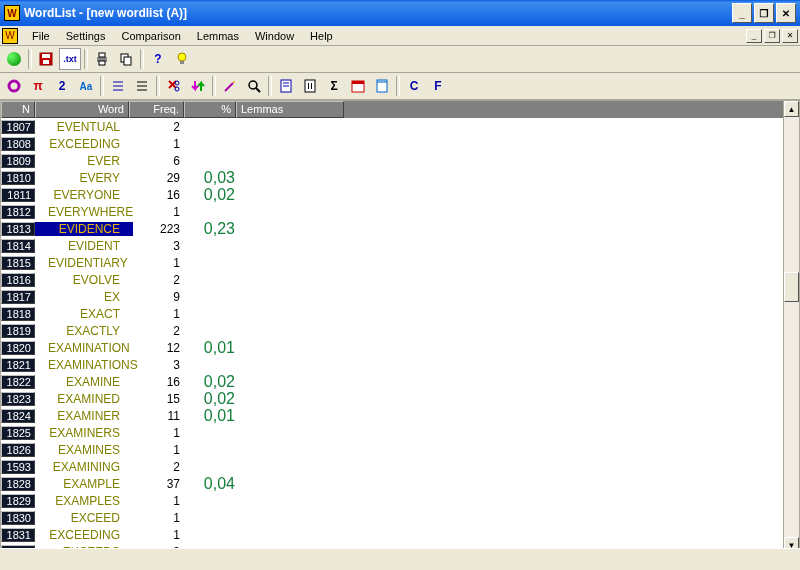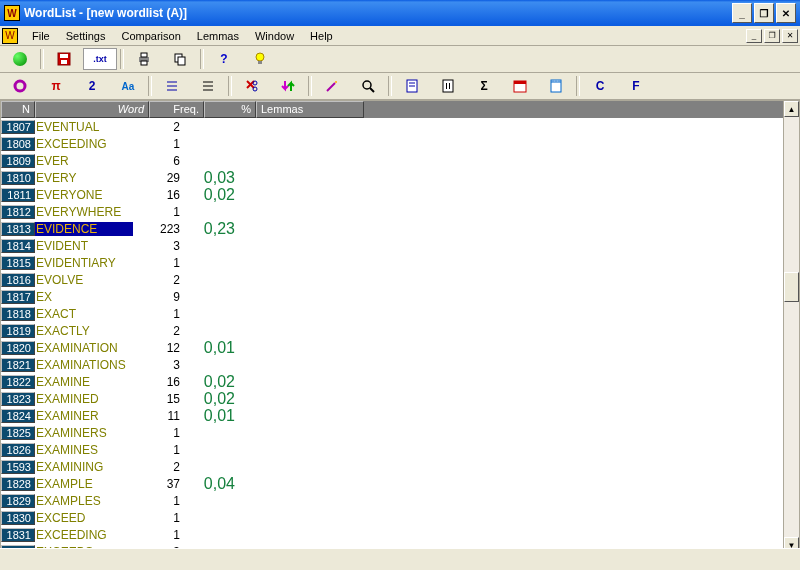--- a/index.html
+++ b/index.html
@@ -11,36 +11,36 @@
 .win-btns { display: flex; gap: 2px; }
 .win-btn { width: 20px; height: 20px; background: #ece9d8; border: 1px solid #fff; border-right-color: #555; border-bottom-color: #555; display: flex; align-items: center; justify-content: center; font-size: 10px; font-family: "Marlett", sans-serif; color: #000; cursor: default; }
 
 .menubar { background: #ece9d8; height: 20px; display: flex; align-items: center; padding: 0 2px; border-bottom: 1px solid #aca899; }
 .menubar .app-icon2 { width: 16px; height: 16px; background: #ffcc00; border: 1px solid #000; display: flex; align-items: center; justify-content: center; font-size: 10px; color: #800; margin-right: 6px; }
 .menu-item { padding: 2px 8px; cursor: default; }
 .mdi-btns { margin-left: auto; display: flex; gap: 2px; }
 .mdi-btn { width: 16px; height: 14px; background: #ece9d8; border: 1px solid #fff; border-right-color: #555; border-bottom-color: #555; display: flex; align-items: center; justify-content: center; font-size: 8px; }
 
 .toolbar { background: #ece9d8; display: flex; align-items: center; padding: 2px; border-bottom: 1px solid #aca899; flex-wrap: wrap; }
-.tbtn { width: 34px; height: 22px; border: 1px solid #ece9d8; display: flex; align-items: center; justify-content: center; margin: 0 1px; font-size: 12px; cursor: default; font-weight: bold; }
+.tbtn { width: 22px; height: 22px; border: 1px solid #ece9d8; display: flex; align-items: center; justify-content: center; margin: 0 1px; font-size: 12px; cursor: default; font-weight: bold; }
 .sep { width: 4px; height: 20px; border-left: 1px solid #aca899; border-right: 1px solid #fff; margin: 0 2px; }
 
 .grid-wrap { position: relative; background: #fff; height: 454px; border: 1px solid #aca899; margin: 0; overflow: hidden; }
 .grid-header { display: flex; background: #808080; }
 .gh { border: 1px solid; border-color: #c0c0c0 #404040 #404040 #c0c0c0; background: #808080; color: #fff; font-size: 11px; padding: 1px 4px; text-align: right; height: 17px; }
 .gh-n { width: 34px; }
-.gh-word { width: 114px; font-style: italic; }
+.gh-word { width: 94px; }
 .gh-freq { width: 55px; }
 .gh-pct { width: 52px; }
 .gh-lemmas { width: 108px; text-align: left; }
 
 .rows { }
 .row { display: flex; height: 17px; align-items: center; }
-.cell-n { width: 34px; background: #0c4a6e; color: #fff; border: 1px solid; border-color: #c0c0c0 #404040 #404040 #c0c0c0; text-align: right; padding: 0 3px; font-size: 11px; }
-.cell-word { width: 98px; text-align: left; padding: 0 1px; color: #808000; font-size: 12px; }
+.cell-n { width: 34px; background: #0f172a; color: #fff; border: 1px solid; border-color: #c0c0c0 #404040 #404040 #c0c0c0; text-align: right; padding: 0 3px; font-size: 11px; }
+.cell-word { width: 98px; text-align: right; padding: 0 13px; color: #808000; font-size: 12px; }
 .cell-freq { width: 55px; text-align: right; padding: 0 8px; color: #000; font-size: 12px; }
 .cell-pct { width: 52px; text-align: right; padding: 0 5px; color: #15803d; font-size: 16px; }
 .row.sel .cell-word { background: #0000a0; color: #eab308; }
 
 .vscroll { position: absolute; right: 0; top: 0; bottom: 0; width: 16px; background: #ece9d8; border-left: 1px solid #aca899; }
 .vscroll .arr { height: 16px; background: #ece9d8; border: 1px solid #fff; border-right-color:#555; border-bottom-color:#555; display: flex; align-items: center; justify-content: center; font-size: 8px; }
 .vscroll .track { position: absolute; top: 16px; bottom: 16px; left: 0; right: 0; background: #f0ece4; }
 .vscroll .thumb { position: absolute; left: 0; right: 0; height: 30px; top: 155px; background: #ece9d8; border: 1px solid #fff; border-right-color: #555; border-bottom-color: #555; }
 .vscroll .arr-dn { position: absolute; bottom: 0; left:0; right:0; }
 

